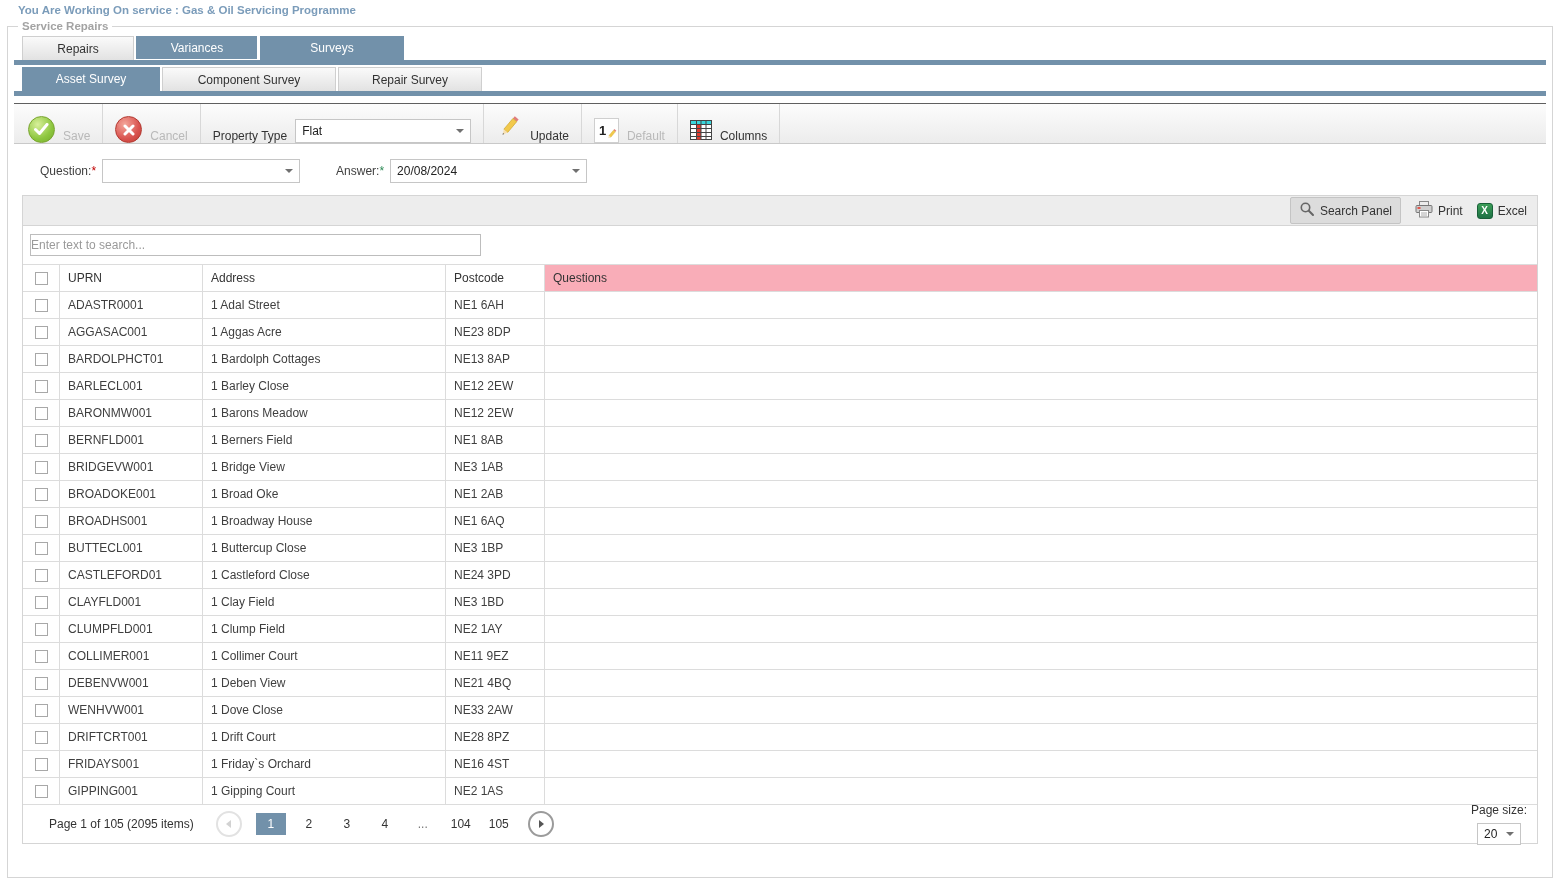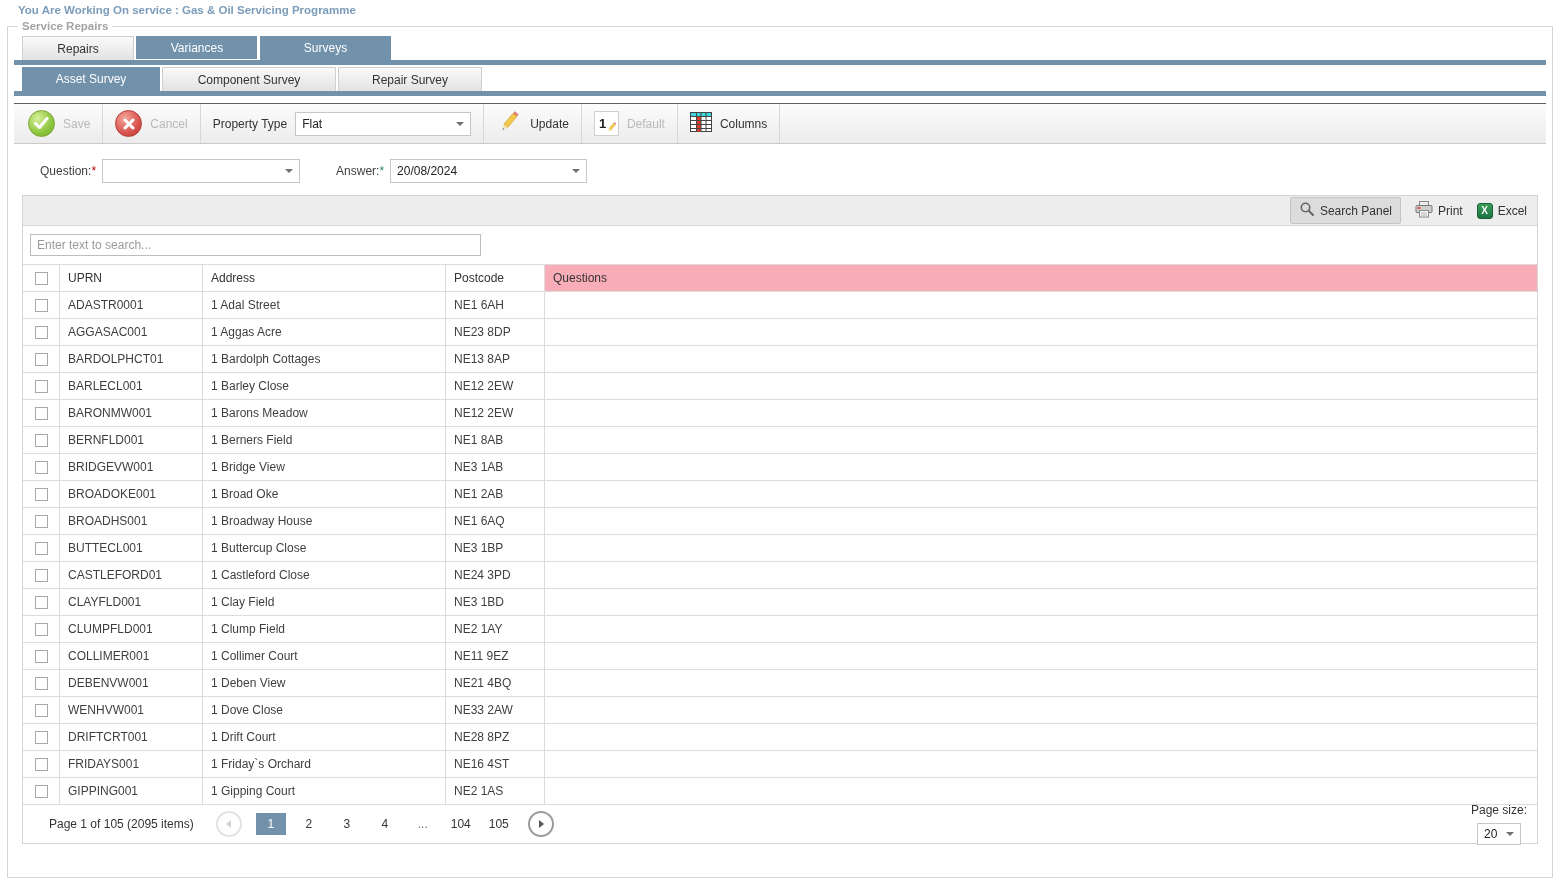--- a/index.html
+++ b/index.html
@@ -18,27 +18,27 @@
   fieldset.group{margin:0 7px;border:1px solid var(--border);padding:4px 6px 6px 6px;height:858px;}
   fieldset.group legend{color:#a3a3a3;font-weight:bold;font-size:11.5px;padding:0 4px;margin-left:4px;}
 
   
   .tab-row{display:flex;gap:2px;margin-left:8px;height:24px;}
   .tab{display:flex;align-items:center;justify-content:center;font-size:12px;cursor:default;}
   .tab.gray{background:linear-gradient(#fafafa,#e2e2e2);color:#333;border:1px solid #cfcfcf;border-bottom:none;}
   .tab.blue{background:var(--accent);color:#fff;}
   .tab.divided{box-shadow:inset -1px 0 0 #fff, inset 0 -1px 0 #fff;}
   .strip{height:5px;background:var(--accent);width:100%;}
-  .t-main-0{width:112px;}.t-main-1{width:122px;}.t-main-2{width:131px;justify-content:center;}
+  .t-main-0{width:112px;}.t-main-1{width:122px;}.t-main-2{width:144px;justify-content:center;}
   .t-sub-0{width:138px;}.t-sub-1{width:174px;}.t-sub-2{width:144px;}
 
   
   .toolbar{margin-top:7px;height:41px;border-top:1px solid #5f5f5f;border-bottom:1px solid #c9c9c9;
            background:linear-gradient(#fcfcfc,#ececec);display:flex;align-items:stretch;padding:0 2px;}
-  .tseg{display:flex;align-items:center;gap:8px;padding:0 12px;}
+  .tseg{display:flex;align-items:flex-end;gap:8px;padding:0 12px;}
   .tsep{width:1px;background:#d8d8d8;margin:0;}
   .tool-label{color:#333;}
   .tool-label.disabled{color:#b9b9b9;}
   .circle-icon{width:27px;height:27px;border-radius:50%;display:flex;align-items:center;justify-content:center;
                color:#fff;font-weight:bold;font-size:14px;}
   .circle-icon.save{background:radial-gradient(circle at 35% 30%,#d8f09a,#8dc63f 60%,#74ad2b);border:1px solid #79a42f;}
   .circle-icon.cancel{background:radial-gradient(circle at 35% 30%,#f4a79b,#d9534f 60%,#bf3a31);border:1px solid #b23a31;}
   .default-box{width:25px;height:25px;background:#fff;border:1px solid #cfcfcf;position:relative;}
   .default-box .one{position:absolute;left:4px;top:4px;font-weight:bold;font-size:13px;color:#222;}
   .default-box svg{position:absolute;right:0;bottom:1px;}
@@ -56,21 +56,21 @@
 
   
   .grid{margin:0 8px;border:1px solid var(--border);}
   .grid-toolbar{height:30px;background:#ededed;border-bottom:1px solid var(--border);
                 display:flex;align-items:center;justify-content:flex-end;gap:14px;padding-right:10px;}
   .gt-btn{display:flex;align-items:center;gap:5px;color:#333;cursor:default;}
   .gt-btn.pressed{background:#dcdcdc;border:1px solid #c4c4c4;border-radius:2px;padding:3px 8px;}
   .excel-box{width:16px;height:16px;background:linear-gradient(#3b9e57,#1e7145);border:1px solid #186038;
              border-radius:3px;color:#fff;font-weight:bold;font-size:10px;display:flex;align-items:center;justify-content:center;}
   .search-row{padding:8px 7px;background:#fff;}
-  .search-row input{width:451px;height:22px;border:1px solid #bdbdbd;padding:0 6px;font-family:inherit;font-size:12px;color:#333;outline:none;}
+  .search-row input{width:451px;height:22px;border:1px solid #bdbdbd;padding:0 0;font-family:inherit;font-size:12px;color:#333;outline:none;}
   .search-row input::placeholder{color:#9a9a9a;}
 
   .thead,.trow{display:flex;border-bottom:1px solid var(--grid-line);}
   .thead{height:28px;border-top:1px solid var(--grid-line);}
   .trow{height:27px;}
   .td,.th{border-right:1px solid var(--grid-line);padding-left:8px;white-space:nowrap;overflow:hidden;display:flex;align-items:center;}
   .c-cb{width:37px;justify-content:center;padding-left:0;}
   .c-uprn{width:143px;}
   .c-addr{width:243px;}
   .c-post{width:99px;}

